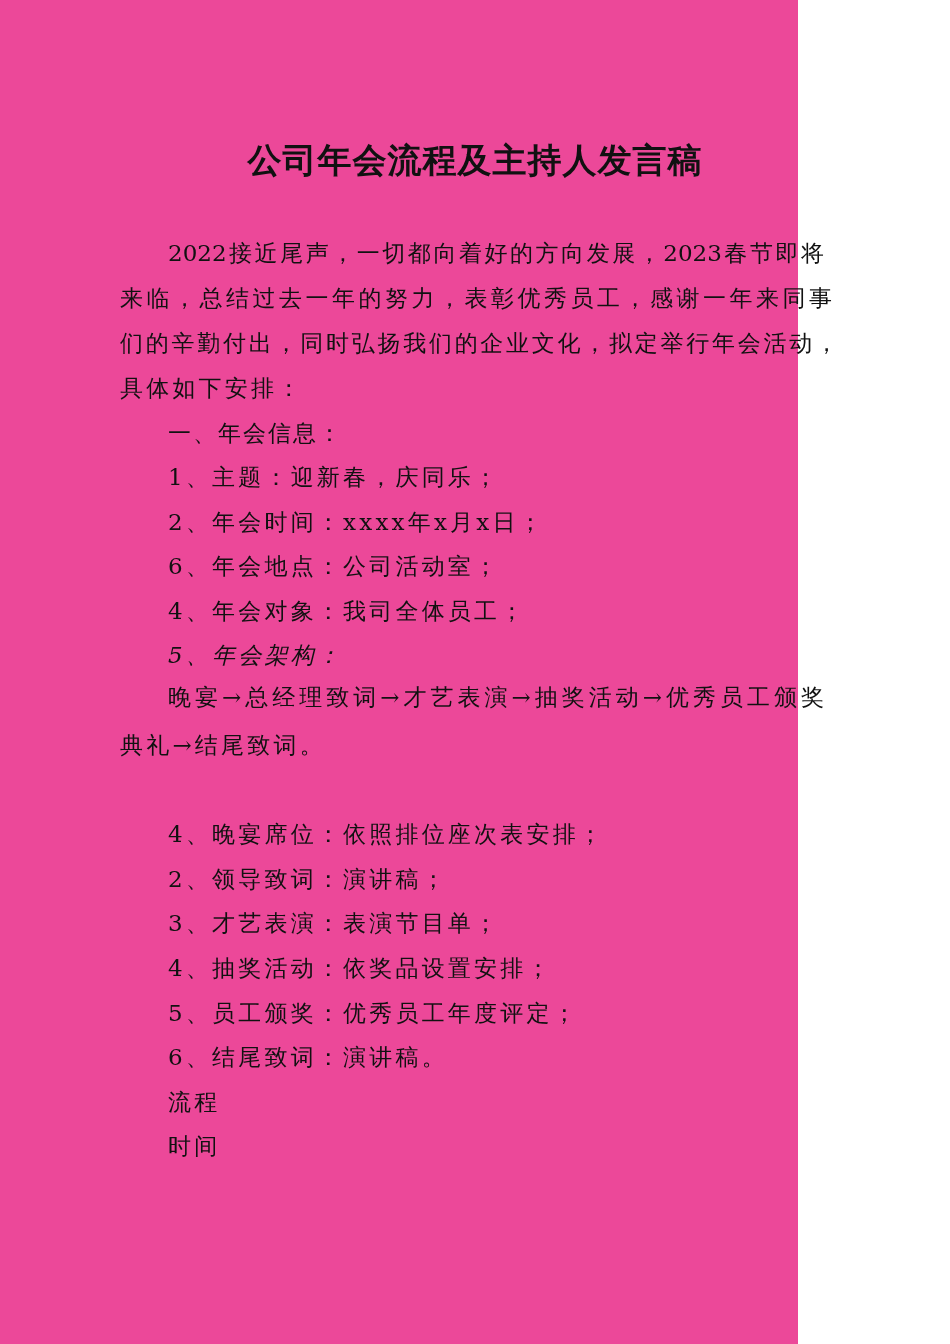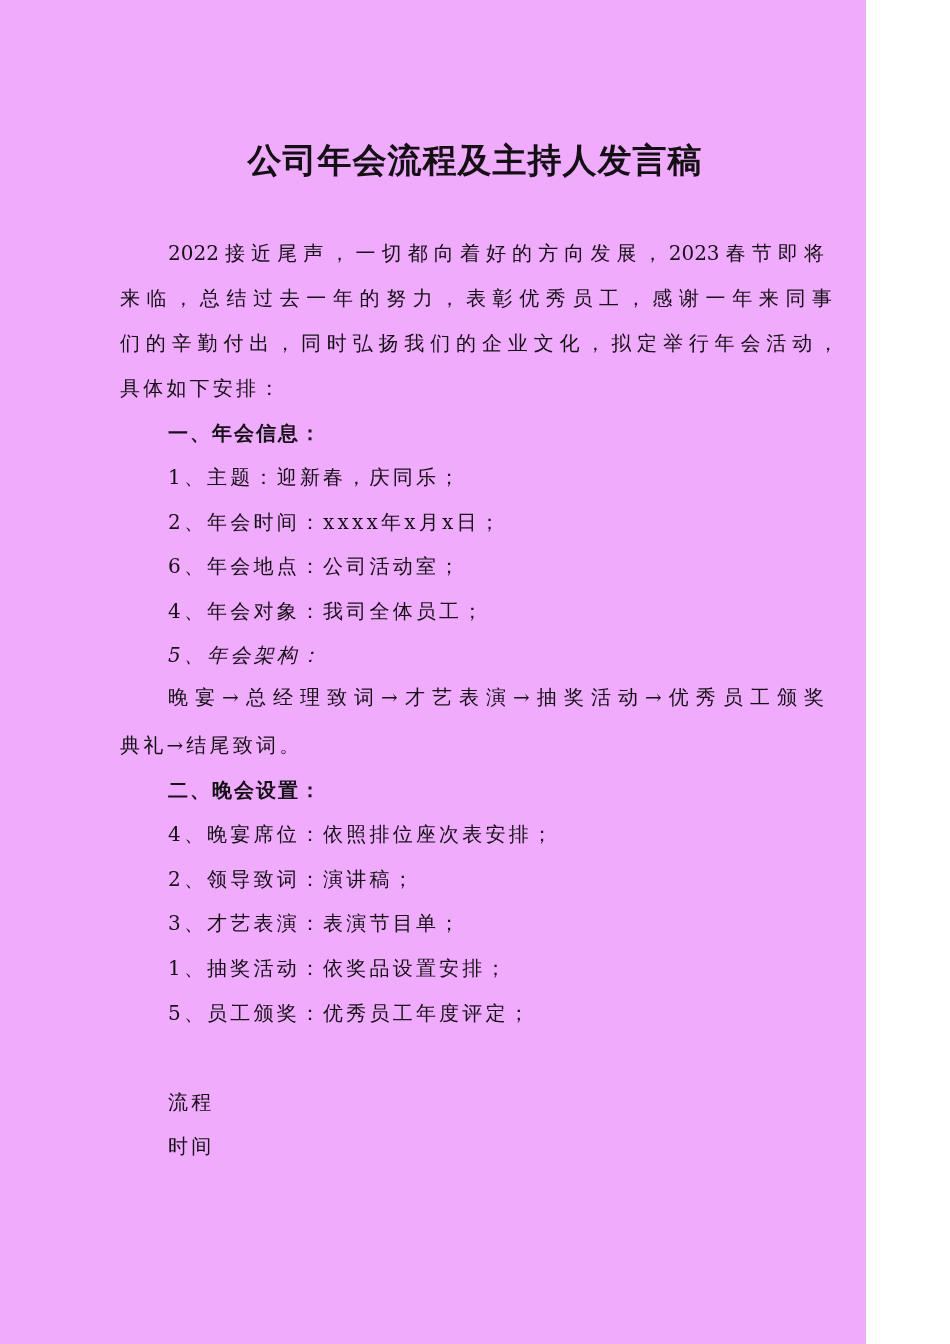--- a/index.html
+++ b/index.html
@@ -1,30 +1,30 @@
 <!DOCTYPE html>
 <html><head>
   <meta charset="utf-8">
   <style>
     html, body { margin: 0; padding: 0; background: #ffffff; }
     body {
       width: 950px; height: 1344px; position: relative; overflow: hidden;
       font-family: "DejaVu Serif", "Liberation Serif", serif;
       color: #111111;
     }
-    .page { position: absolute; left: 0; top: 0; width: 866px; height: 1344px; background: #f0abfc; }
+    .page { position: absolute; left: 0; top: 0; width: 798px; height: 1344px; background: #ec4899; }
     .title {
       position: absolute; left: 0; top: 136px; width: 950px; text-align: center;
       font-size: 34px; font-weight: bold; letter-spacing: 1px; line-height: 48px;
     }
     .line {
-      position: absolute; font-size: 20px; line-height: 30px; white-space: nowrap;
+      position: absolute; font-size: 23px; line-height: 30px; white-space: nowrap;
       letter-spacing: 3.2px;
     }
-    .heading { font-family: "DejaVu Sans", "Liberation Sans", sans-serif; font-weight: bold; letter-spacing: 2px; }
+    .heading { font-family: "DejaVu Sans", "Liberation Sans", sans-serif; font-weight: normal; letter-spacing: 2px; }
     .indent { left: 168px; }
     .noindent { left: 120px; }
     .justify { width: 712px; letter-spacing: 0; text-align-last: justify; text-align: justify; }
   </style>
 </head>
 <body>
 
 <div class="page">
   <div class="title">公司年会流程及主持人发言稿</div>
 
@@ -35,22 +35,22 @@
 
   <div class="line indent heading" style="top:418px;">一、年会信息：</div>
   <div class="line indent" style="top:462px;">1、主题：迎新春，庆同乐；</div>
   <div class="line indent" style="top:507px;">2、年会时间：xxxx年x月x日；</div>
   <div class="line indent" style="top:551px;">6、年会地点：公司活动室；</div>
   <div class="line indent" style="top:596px;">4、年会对象：我司全体员工；</div>
   <div class="line indent" style="top:640px;font-style:italic;">5、年会架构：</div>
   <div class="line indent justify" style="top:682px; width:656px;">晚宴→总经理致词→才艺表演→抽奖活动→优秀员工颁奖</div>
   <div class="line noindent" style="top:730px;">典礼→结尾致词。</div>
 
-  <div class="line indent heading" style="top:775px;">二、晚会设置：</div>
   <div class="line indent" style="top:819px;">4、晚宴席位：依照排位座次表安排；</div>
   <div class="line indent" style="top:864px;">2、领导致词：演讲稿；</div>
   <div class="line indent" style="top:908px;">3、才艺表演：表演节目单；</div>
-  <div class="line indent" style="top:953px;">1、抽奖活动：依奖品设置安排；</div>
+  <div class="line indent" style="top:953px;">4、抽奖活动：依奖品设置安排；</div>
   <div class="line indent" style="top:998px;">5、员工颁奖：优秀员工年度评定；</div>
+  <div class="line indent" style="top:1042px;">6、结尾致词：演讲稿。</div>
 
   <div class="line indent" style="top:1087px;">流程</div>
   <div class="line indent" style="top:1131px;">时间</div>
 </div>
 
 </body></html>

